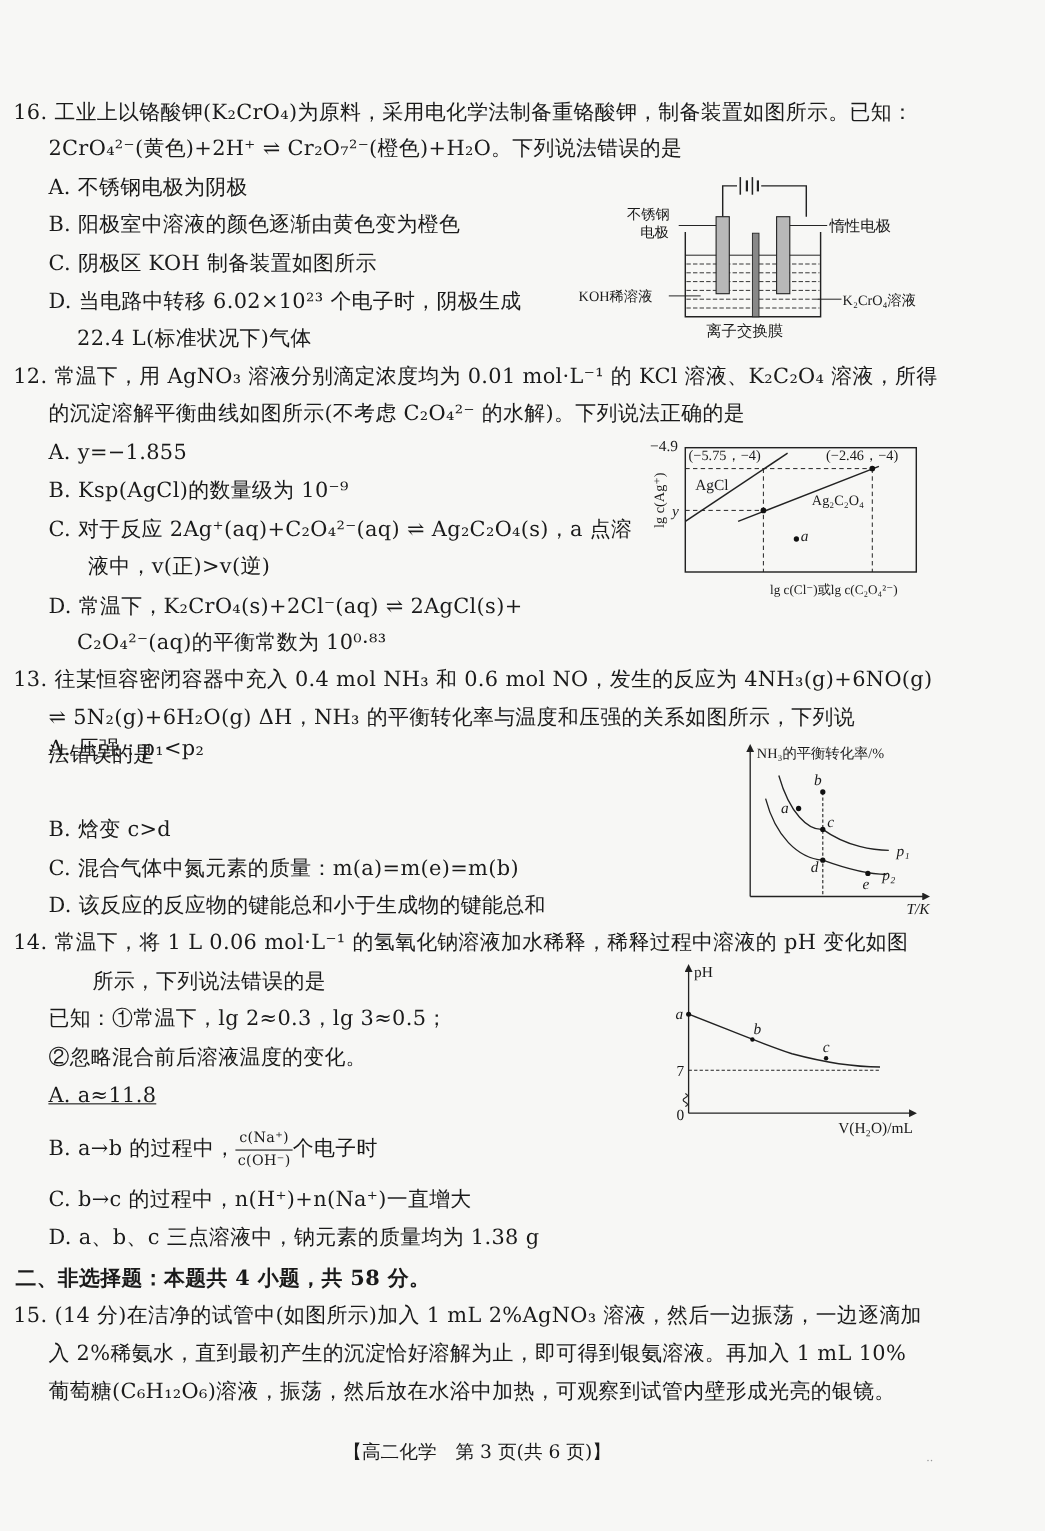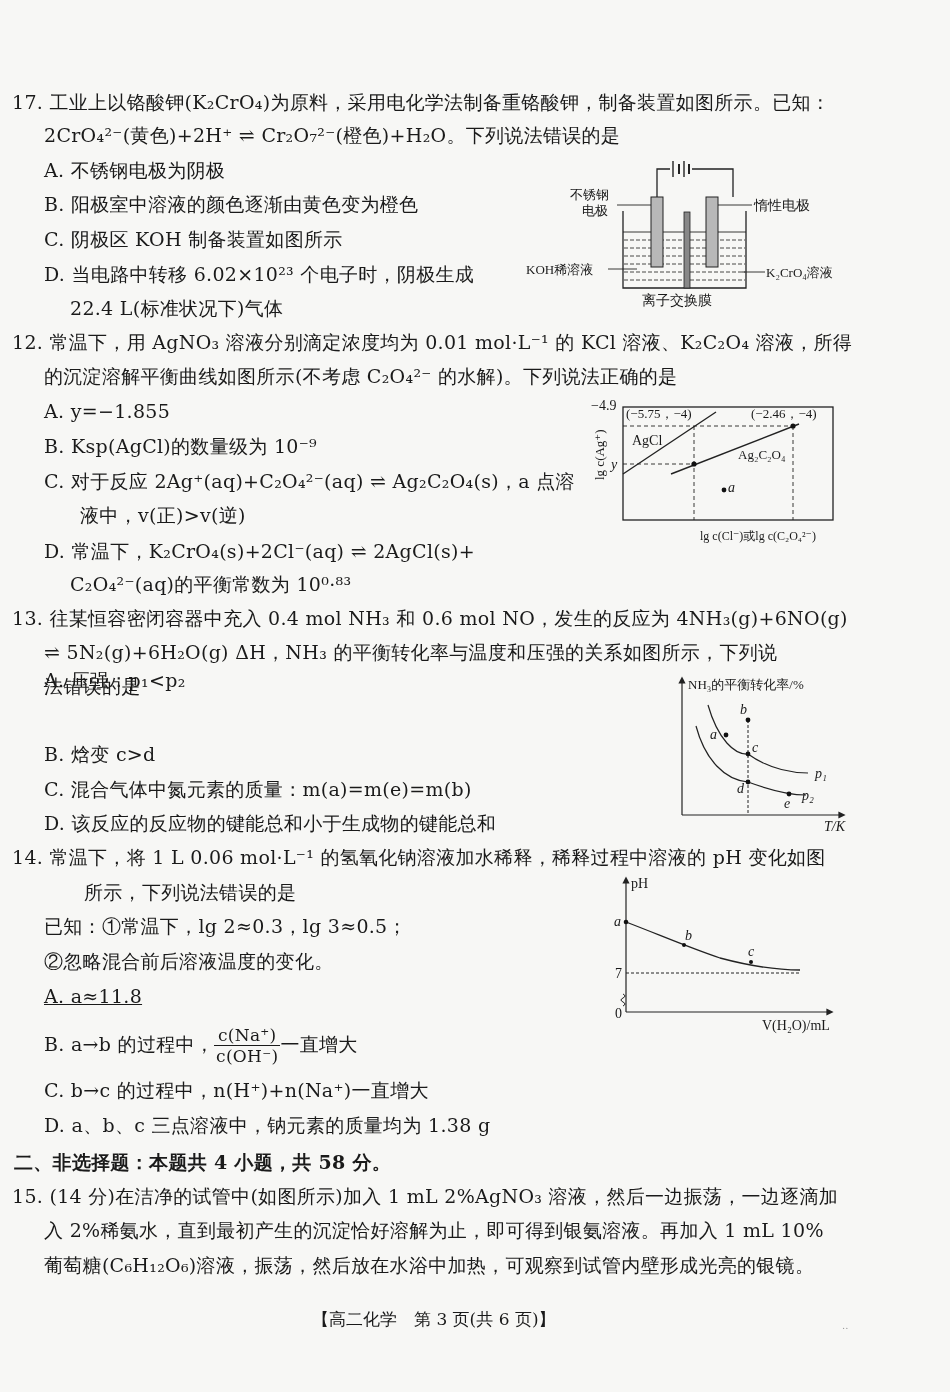--- a/index.html
+++ b/index.html
@@ -6,28 +6,28 @@
   body {
     width: 950px; height: 1392px; background: #f7f7f5; position: relative; overflow: hidden;
     font-family: "DejaVu Serif", "Liberation Serif", serif; color: #1a1a1a;
   }
   .ln { position: absolute; font-size: 19px; line-height: 24px; white-space: nowrap; letter-spacing: 0.3px; }
   .bold { font-weight: bold; }
   .fig { position: absolute; }
   .fig text { font-family: "Liberation Serif", "DejaVu Serif", serif; fill: #1a1a1a; }
   .footer { position: absolute; left: 312px; top: 1308px; font-size: 17px; }
   .dots { position: absolute; left: 842px; top: 1320px; font-size: 10px; color: #999; }
-  .frac { display: inline-block; vertical-align: middle; text-align: center; font-size: 17px; line-height: 20px; }
+  .frac { display: inline-block; vertical-align: middle; text-align: center; font-size: 13px; line-height: 20px; }
   .frac .num { display: block; border-bottom: 1px solid #1a1a1a; padding: 0 2px; }
   .frac .den { display: block; padding: 0 2px; }
 </style>
 </head>
 <body>
 
-<div class="ln" style="left:12px;top:90px;">17. 工业上以铬酸钾(K₂CrO₄)为原料，采用电化学法制备重铬酸钾，制备装置如图所示。已知：</div>
+<div class="ln" style="left:12px;top:90px;">16. 工业上以铬酸钾(K₂CrO₄)为原料，采用电化学法制备重铬酸钾，制备装置如图所示。已知：</div>
 <div class="ln" style="left:44px;top:123px;">2CrO₄²⁻(黄色)+2H⁺ ⇌ Cr₂O₇²⁻(橙色)+H₂O。下列说法错误的是</div>
 <div class="ln" style="left:44px;top:158px;">A. 不锈钢电极为阴极</div>
 <div class="ln" style="left:44px;top:192px;">B. 阳极室中溶液的颜色逐渐由黄色变为橙色</div>
 <div class="ln" style="left:44px;top:227px;">C. 阴极区 KOH 制备装置如图所示</div>
 <div class="ln" style="left:44px;top:262px;">D. 当电路中转移 6.02×10²³ 个电子时，阴极生成</div>
 <div class="ln" style="left:70px;top:296px;">22.4 L(标准状况下)气体</div>
 
 <svg class="fig" style="left:520px;top:150px;" width="330" height="170" viewBox="520 150 330 170">
 
   <polyline points="657,197 657,169 670,169" fill="none" stroke="#222" stroke-width="1.3"></polyline>
@@ -137,21 +137,21 @@
   <text x="815" y="778" font-size="14" font-style="italic">p₁</text>
   <text x="802" y="800" font-size="14" font-style="italic">p₂</text>
 </svg>
 
 <div class="ln" style="left:12px;top:845px;">14. 常温下，将 1 L 0.06 mol·L⁻¹ 的氢氧化钠溶液加水稀释，稀释过程中溶液的 pH 变化如图</div>
 <div class="ln" style="left:44px;top:880px;margin-left:40px;">所示，下列说法错误的是</div>
 <div class="ln" style="left:44px;top:914px;">已知：①常温下，lg 2≈0.3，lg 3≈0.5；</div>
 <div class="ln" style="left:44px;top:949px;">②忽略混合前后溶液温度的变化。</div>
 <div class="ln" style="left:44px;top:984px;text-decoration:underline;">A. a≈11.8</div>
 <div class="ln" style="left:44px;top:1025px;">
-  <span>B. a→b 的过程中，</span><span class="frac"><span class="num">c(Na⁺)</span><span class="den">c(OH⁻)</span></span><span>一直增大</span>
+  <span>B. a→b 的过程中，</span><span class="frac"><span class="num">c(Na⁺)</span><span class="den">c(OH⁻)</span></span><span>个电子时</span>
 </div>
 <div class="ln" style="left:44px;top:1078px;">C. b→c 的过程中，n(H⁺)+n(Na⁺)一直增大</div>
 <div class="ln" style="left:44px;top:1113px;">D. a、b、c 三点溶液中，钠元素的质量均为 1.38 g</div>
 
 <svg class="fig" style="left:600px;top:870px;" width="250" height="170" viewBox="600 870 250 170">
   <defs>
     <marker id="arr2" markerWidth="6" markerHeight="6" refX="3" refY="3" orient="auto">
       <path d="M0,0 L6,3 L0,6 z" fill="#222"></path>
     </marker>
   </defs>

